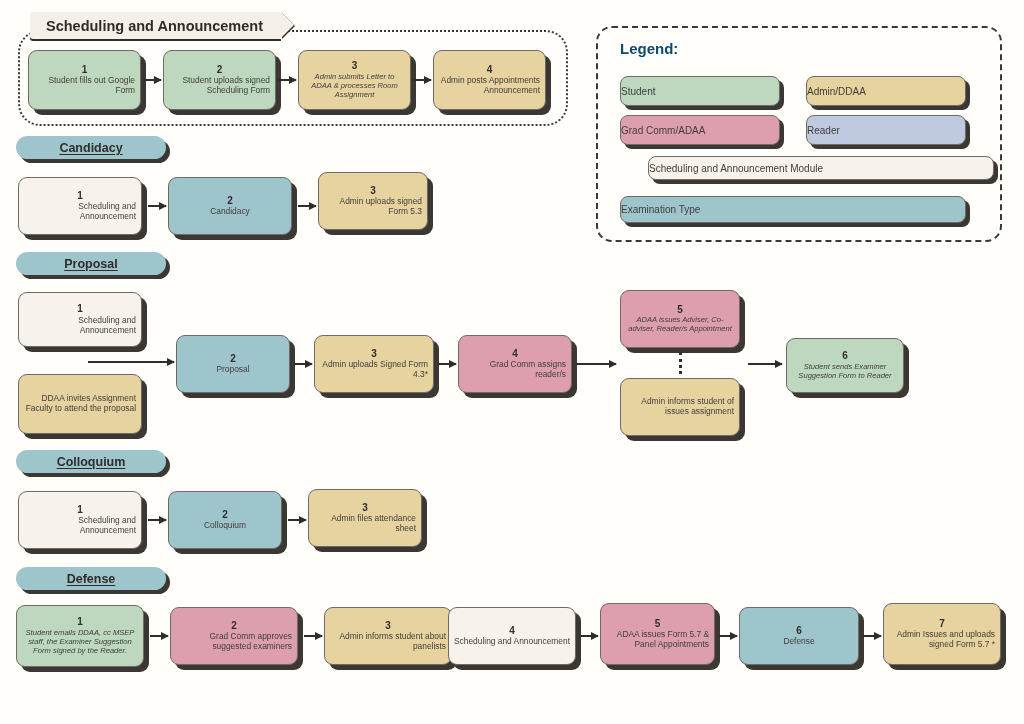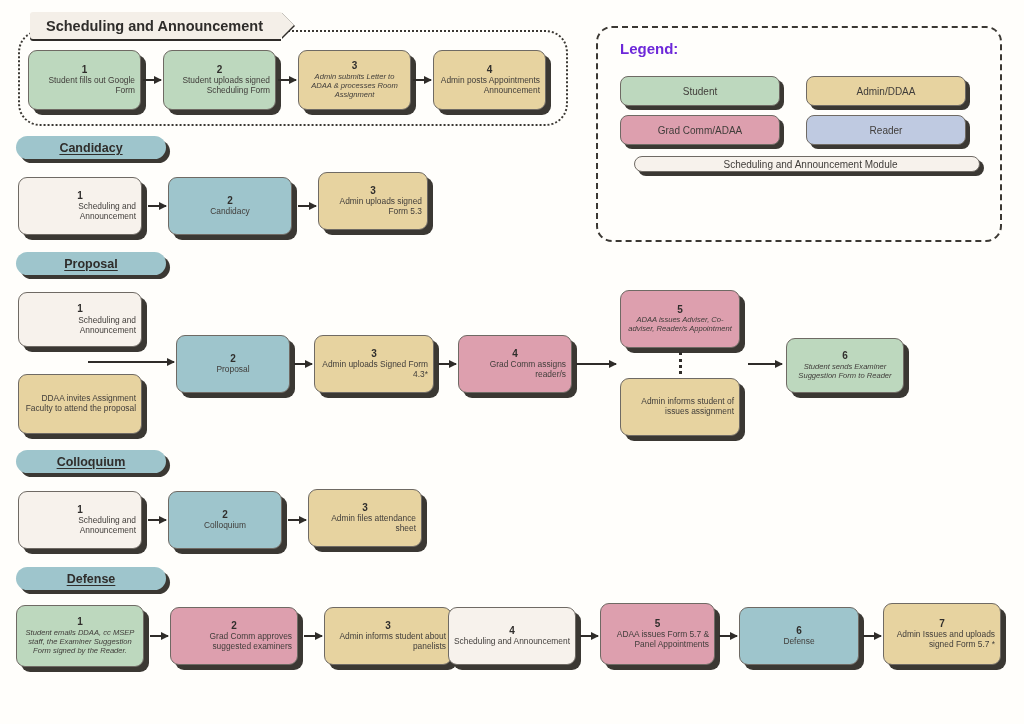--- a/index.html
+++ b/index.html
@@ -83,29 +83,29 @@
   
   .legend-box{
     position:absolute;
     border:2px dashed #3b3833;
     border-radius:16px;
     box-sizing:border-box;
     background:transparent;
   }
   .legend-title{
     position:absolute;
-    font-weight:bold;font-size:15px;color:#6d28d9;
+    font-weight:bold;font-size:15px;color:#0c4a6e;
   }
   .legend-item{
     position:absolute;
     box-sizing:border-box;
     border-radius:8px;
     border:1px solid #6f6a64;
     box-shadow:4px 4px 0 0 #3b3833;
-    display:flex;align-items:center;justify-content:center;
+    display:flex;align-items:center;
     font-size:10px;color:#403d3a;
   }
 
   
   .arrow{position:absolute;height:2px;background:#2f2c29;}
   .arrow:after{
     content:"";position:absolute;right:-1px;top:-3.5px;
     width:0;height:0;
     border-top:4.5px solid transparent;
     border-bottom:4.5px solid transparent;
@@ -155,22 +155,25 @@
   </div>
   <div class="legend-item c-admin" style="left:806px;top:76px;width:160px;height:30px;">
     <span>Admin/DDAA</span>
   </div>
   <div class="legend-item c-grad" style="left:620px;top:115px;width:160px;height:30px;">
     <span>Grad Comm/ADAA</span>
   </div>
   <div class="legend-item c-reader" style="left:806px;top:115px;width:160px;height:30px;">
     <span>Reader</span>
   </div>
-  <div class="legend-item c-module" style="left:634px;top:156px;width:346px;height:16px;padding-left:7px;">
+  <div class="legend-item c-module" style="left:648px;top:156px;width:346px;height:24px;">
     <span>Scheduling and Announcement Module</span>
+  </div>
+  <div class="legend-item c-exam" style="left:620px;top:196px;width:346px;height:27px;">
+    <span>Examination Type</span>
   </div>
 
   <div class="pill" style="left:16px;top:136px;width:150px;">
     <span>Candidacy</span>
   </div>
 
   <div class="node c-module small" style="left:18px;top:177px;width:124px;height:58px;">
     <span class="num">1</span>
     <span class="txt">Scheduling and Announcement</span>
   </div>

